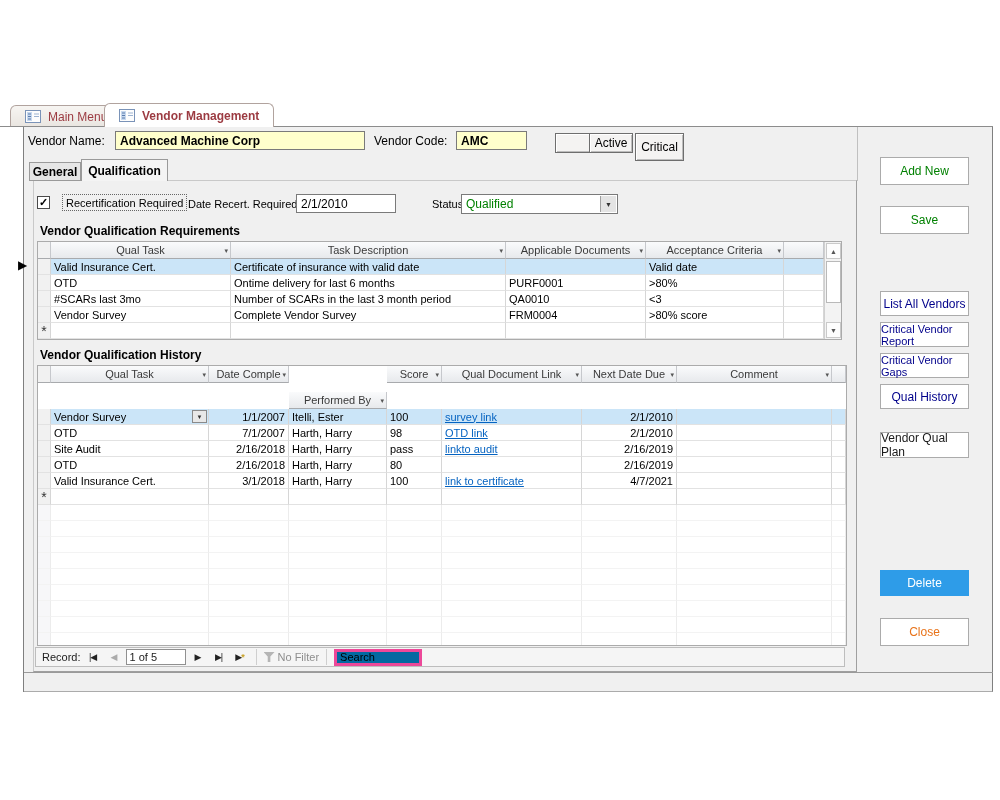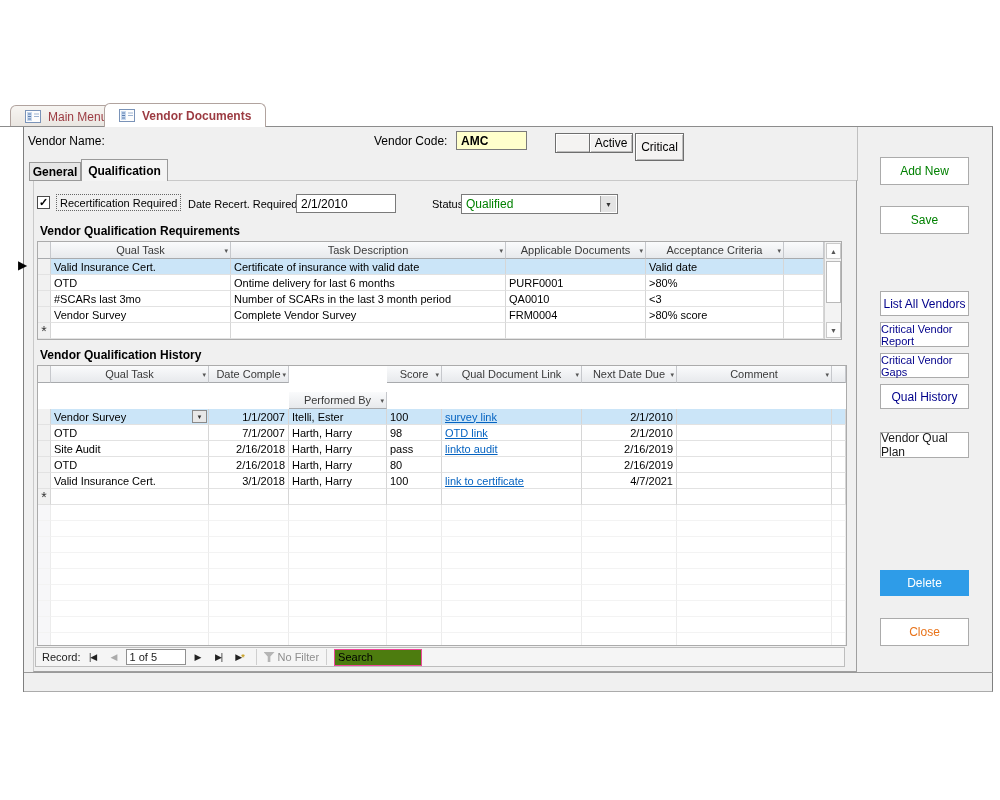--- a/index.html
+++ b/index.html
@@ -41,21 +41,21 @@
   .pgtab { position:absolute; display:flex; align-items:center; justify-content:center;
            font-size:12px; font-weight:bold; border:1px solid #9A9A9A; cursor:default; }
   .pg-inactive { left:29px; top:162px; width:52px; height:19px; background:#E6E6E6; z-index:1; }
   .pg-active   { left:81px; top:159px; width:87px; height:22px; background:#F4F4F4; border-bottom:none; z-index:2; }
   .tab-page { position:absolute; left:33px; top:180px; width:824px; height:492px; background:#F0F0F0;
               border:1px solid #C9C9C9; border-right-color:#9F9F9F; border-bottom-color:#9F9F9F; }
 
   
   .chk { position:absolute; left:37px; top:196px; width:13px; height:13px; background:#FFF;
          border:1px solid #4A4A4A; font-size:11px; font-weight:bold; line-height:11px; text-align:center; }
-  .recert-box { position:absolute; left:56px; top:194px; height:17px; padding:0 3px;
+  .recert-box { position:absolute; left:62px; top:194px; height:17px; padding:0 3px;
                 border:1px dotted #666; font-size:11px; display:flex; align-items:center; }
   .combo { position:absolute; left:461px; top:194px; width:157px; height:20px; background:#FFF;
            border:1px solid #7A7A7A; font-size:12px; display:flex; align-items:center; padding-left:4px; }
   .combo .val { color:#008000; }
   .combo-btn { position:absolute; right:1px; top:1px; bottom:1px; width:16px; background:#E4E4E4;
                border-left:1px solid #A0A0A0; display:flex; align-items:center; justify-content:center;
                font-size:7px; color:#333; }
 
   .sec-title { position:absolute; font-size:12px; font-weight:bold; color:#000; }
 
@@ -92,21 +92,21 @@
              border:1px solid #BDBDBD; display:flex; align-items:center; font-size:11px; color:#222;
              padding-left:6px; gap:3px; }
   .nav-btn { width:18px; height:16px; display:flex; align-items:center; justify-content:center;
              font-size:9px; color:#222; cursor:default; letter-spacing:-1px; }
   .nav-dis { color:#ABABAB; }
   .cnt-box { width:60px; height:16px; background:#FFF; border:1px solid #909090; font-size:11px;
              display:flex; align-items:center; padding-left:3px; }
   .vsep { width:1px; height:16px; background:#CFCFCF; margin:0 4px; }
   .funnel { width:11px; height:10px; background:#B5B5B5; clip-path:polygon(0 0,100% 0,62% 45%,62% 100%,38% 100%,38% 45%); }
   .nofilter { color:#8E8E8E; }
-  .search-box { width:88px; height:17px; background:#4d7c0f; border:1px solid #ec4899; font-size:11px;
+  .search-box { width:88px; height:17px; background:#0369a1; border:3px solid #ec4899; font-size:11px;
                 font-family:"Liberation Sans",sans-serif; padding:0 3px; color:#000; }
 
   
   .side-btn { position:absolute; left:880px; width:89px; background:#FFF; border:1px solid #ABABAB;
               font-size:12px; display:flex; align-items:center; justify-content:center; cursor:default; }
 </style>
 </head>
 <body>
 
 <div class="page">
@@ -130,32 +130,33 @@
       <svg width="16" height="13">
           <rect x="0.5" y="0.5" width="15" height="12" fill="#FDFDFD" stroke="#7A93B8"></rect>
           <rect x="2" y="2" width="5" height="9" fill="#C7D8EE"></rect>
           <line x1="3" y1="4" x2="6" y2="4" stroke="#5B7CAD"></line>
           <line x1="3" y1="6.5" x2="6" y2="6.5" stroke="#5B7CAD"></line>
           <line x1="3" y1="9" x2="6" y2="9" stroke="#5B7CAD"></line>
           <line x1="9" y1="4" x2="14" y2="4" stroke="#9DB3D1"></line>
           <line x1="9" y1="6.5" x2="14" y2="6.5" stroke="#9DB3D1"></line>
         </svg>
     </span>
-    <span class="ftext">Vendor Documents</span>
+    <span class="ftext">Vendor Management</span>
   </div>
   <div class="tabs-underline"></div>
 
   <div class="form-bg"></div>
   <div class="sel-strip">
     <span class="sel-arrow">▶</span>
   </div>
   <div class="vline-857"></div>
   <div class="bottom-line"></div>
 
   <div class="lbl b" style="left:28px; top:134px;">Vendor Name:</div>
+  <input class="field" style="left: 115px; top: 131px; width: 250px; height: 19px;" value="Advanced Machine Corp">
   <div class="lbl b" style="left:374px; top:134px;">Vendor Code:</div>
   <input class="field" style="left: 456px; top: 131px; width: 71px; height: 19px;" value="AMC">
   <div class="fbtn" style="left:555px; top:133px; width:34px; height:20px;padding-left:40px;">All</div>
   <div class="fbtn" style="left:589px; top:133px; width:44px; height:20px;">Active</div>
   <div class="fbtn" style="left:635px; top:133px; width:49px; height:28px;">Critical</div>
 
   <div class="pgtab pg-inactive">General</div>
   <div class="pgtab pg-active">Qualification</div>
   <div class="tab-page"></div>
 

